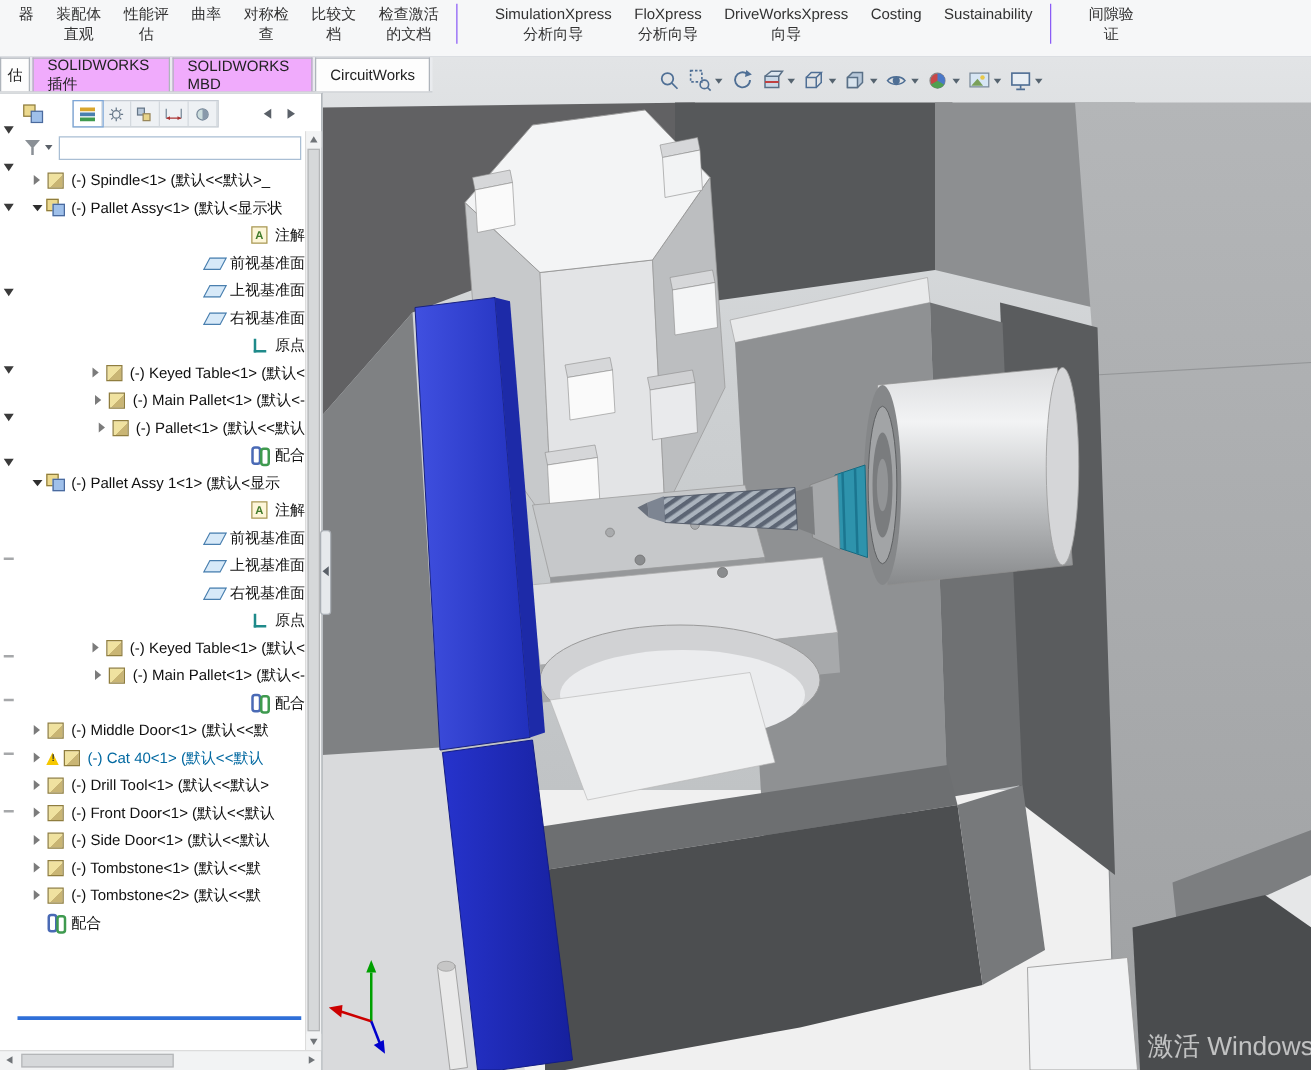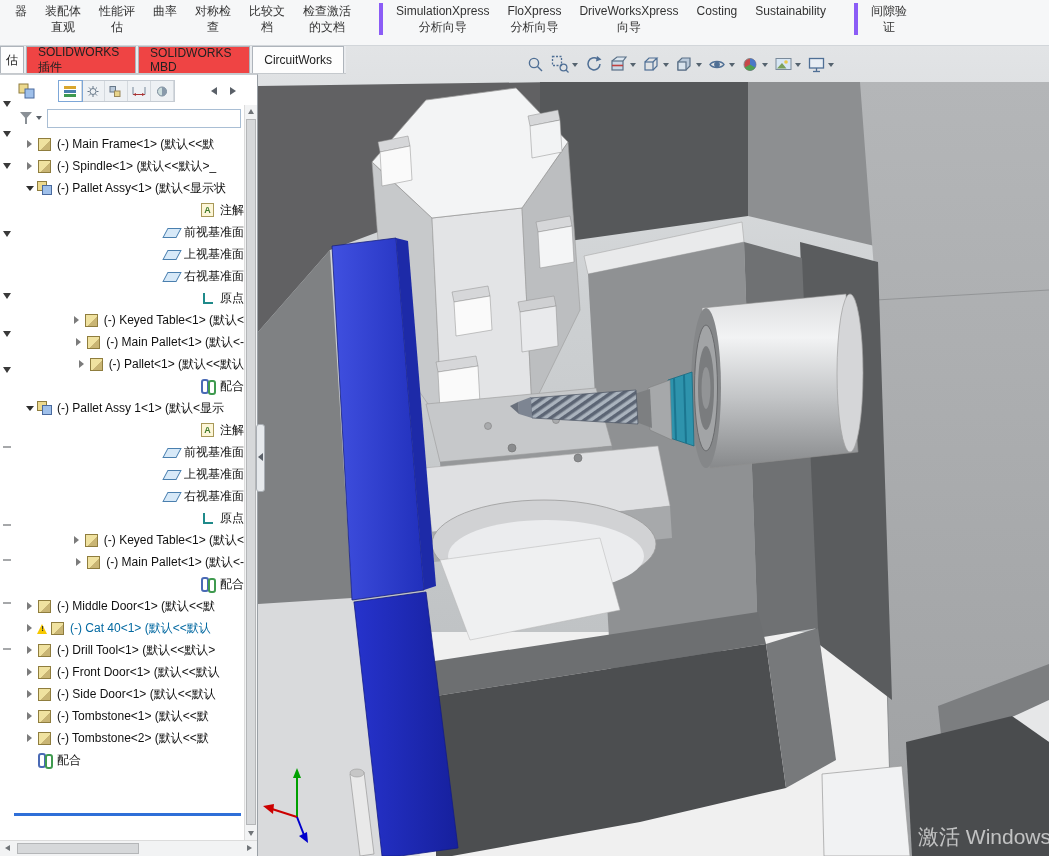--- a/index.html
+++ b/index.html
@@ -3,28 +3,28 @@
 <meta charset="utf-8">
 <style>
   html,body{margin:0;padding:0;}
   body{width:1049px;height:856px;position:relative;overflow:hidden;
        font-family:"Liberation Sans","DejaVu Sans",sans-serif;background:#f0f0f0;
        -webkit-font-smoothing:antialiased;}
   
   .ribbon{position:absolute;top:0;left:0;width:1049px;height:46px;background:#f6f7f8;
           border-bottom:1px solid #d2d6da;display:flex;align-items:flex-start;padding:3px 0 0 6px;box-sizing:border-box;}
   .ribbon-item{display:flex;flex-direction:column;align-items:center;padding:0 9px;cursor:default;}
-  .ribbon-item.sep-before{border-left:4px solid #8b5cf6;margin-left:19px;padding-left:13px;}
+  .ribbon-item.sep-before{border-left:1px solid #8b5cf6;margin-left:5px;padding-left:30px;}
   .rl1,.rl2{display:block;font-size:12px;line-height:16px;color:#333;text-align:center;white-space:nowrap;}
   .rl2{min-height:16px;}
   
   .tabstrip{position:absolute;top:46px;left:0;width:346px;height:28px;background:#e9ebee;
             border-bottom:1px solid #c5c9cd;display:flex;align-items:stretch;box-sizing:border-box;}
   .cmd-tab{display:flex;align-items:center;font-size:12px;color:#222;padding:0 11px;margin-right:2px;
-           border:1px solid #aeb4bb;border-bottom:none;background:#ef4444;}
+           border:1px solid #aeb4bb;border-bottom:none;background:#f0abfc;}
   .cmd-tab.active{background:#fdfdfd;}
   .cmd-tab:first-child{padding:0 5px;}
   
   .viewport{position:absolute;top:46px;left:0;width:1049px;height:586px;
             background:linear-gradient(180deg,#e2e4e6 0%,#cdd0d2 45%,#c0c3c5 100%);padding-left:22px;}
   .machine-svg{position:absolute;left:258px;top:28px;}
   
   .hud{position:absolute;left:524px;top:8px;display:flex;align-items:center;gap:2px;}
   .hud-btn{display:flex;align-items:center;background:transparent;border:none;padding:1px 2px;cursor:default;}
   .hud-caret{width:0;height:0;border-left:3.5px solid transparent;border-right:3.5px solid transparent;
@@ -448,26 +448,20 @@
     <span class="funnel"></span>
     <span class="funnel-caret"></span>
     <input class="fm-filter-input" type="text" placeholder="" style="">
   </div>
 
   <div class="fm-tree">
       <div class="tree-row level-0 arrow-right icon-part">
     <span class="tr-arrow"></span>
 
     <span class="tr-icon"></span>
-    <span class="tr-label">(-) Main Frame&lt;1&gt; (默认&lt;&lt;默</span>
-  </div>
-      <div class="tree-row level-0 arrow-right icon-part">
-    <span class="tr-arrow"></span>
-
-    <span class="tr-icon"></span>
     <span class="tr-label">(-) Spindle&lt;1&gt; (默认&lt;&lt;默认&gt;_</span>
   </div>
       <div class="tree-row level-0 arrow-down icon-assembly">
     <span class="tr-arrow"></span>
 
     <span class="tr-icon"></span>
     <span class="tr-label">(-) Pallet Assy&lt;1&gt; (默认&lt;显示状</span>
   </div>
       <div class="tree-row level-1 icon-annotation">
     <span class="tr-arrow"></span>

